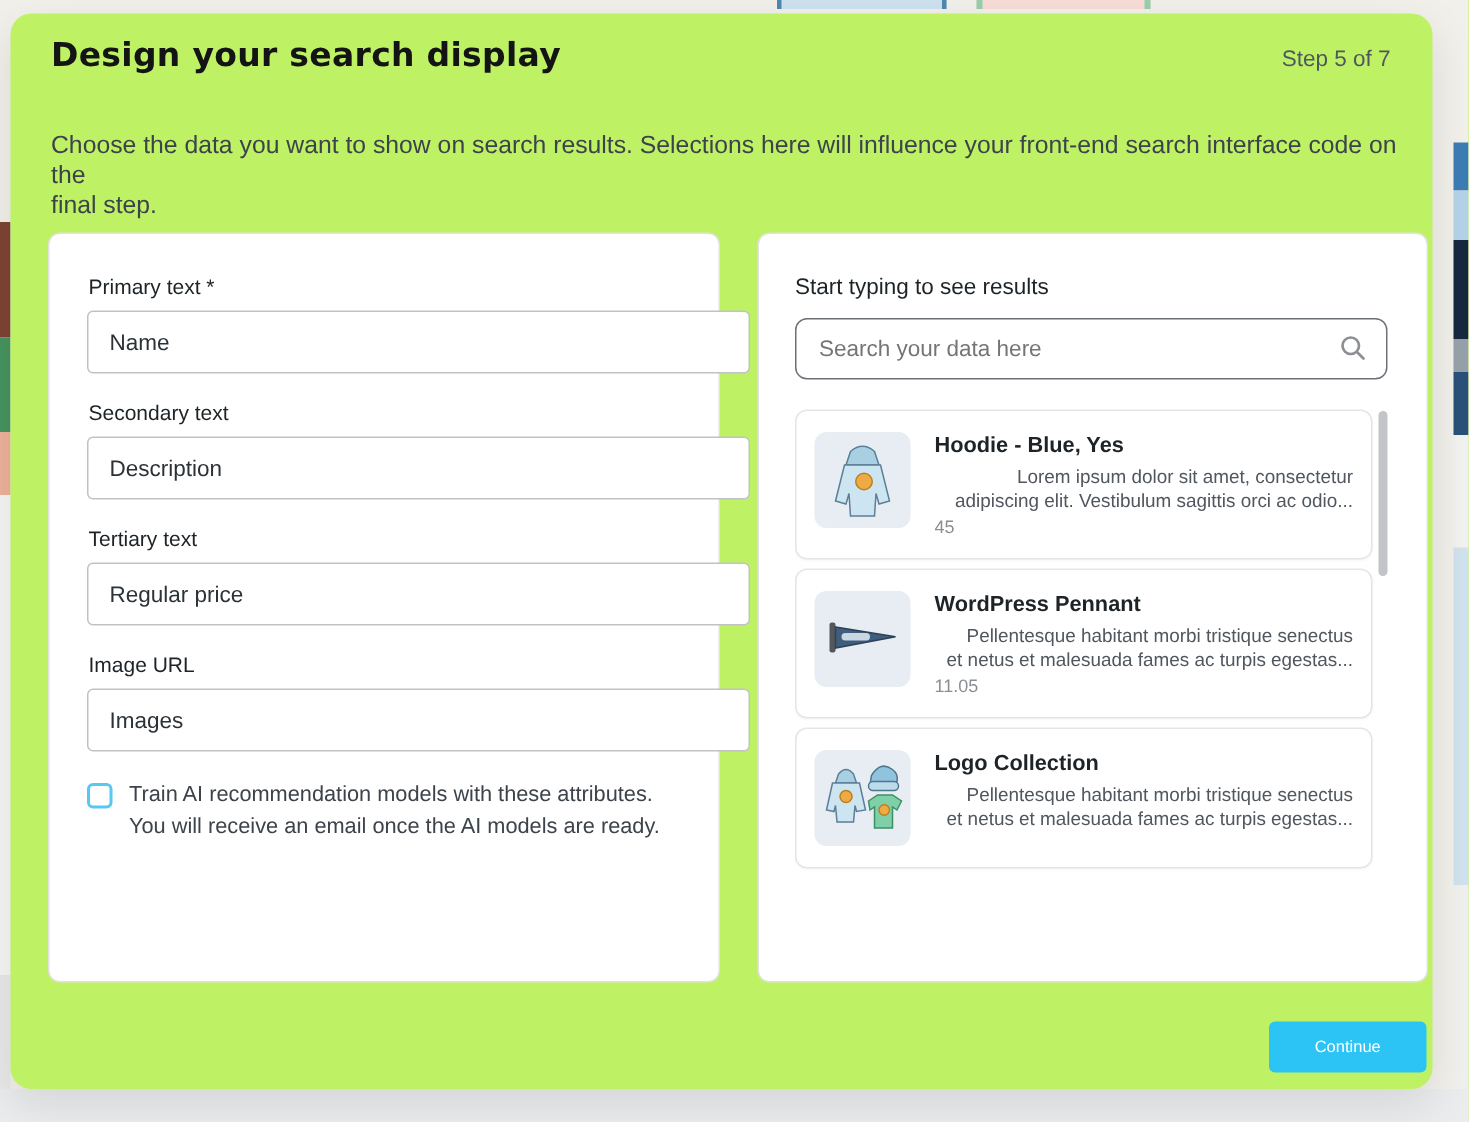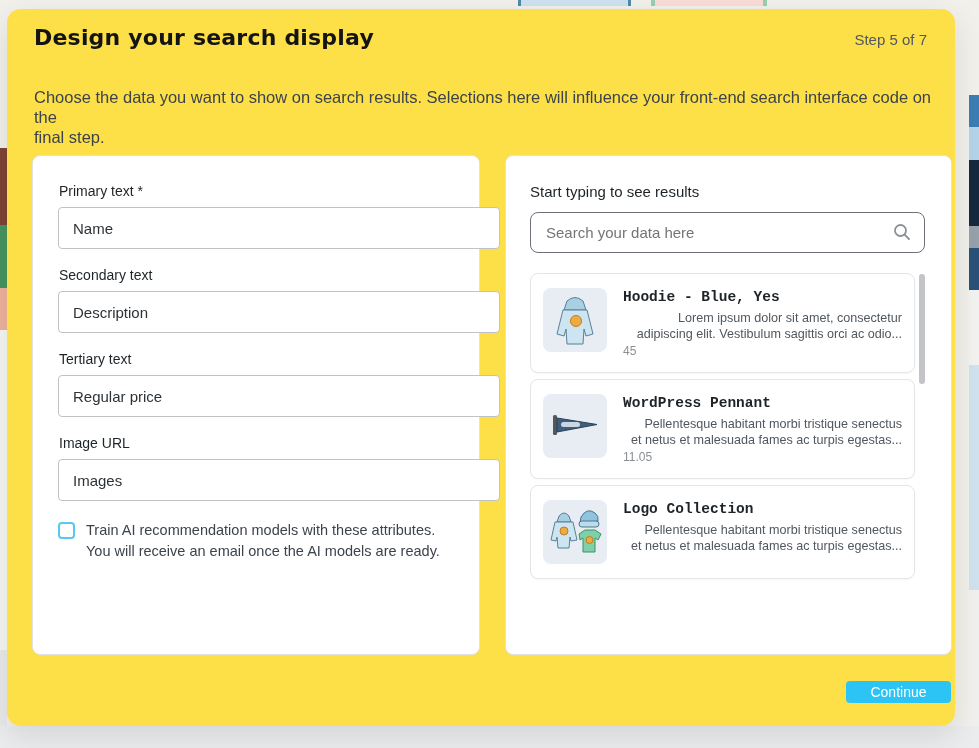--- a/index.html
+++ b/index.html
@@ -6,21 +6,21 @@
   html, body { width: 979px; height: 748px; }
   body { font-family: "Liberation Sans", sans-serif; background: #f1f0ea; overflow: hidden; }
   #stage { position: relative; width: 979px; height: 748px; }
 
   
   .bgfrag { position: absolute; }
 
   
   .modal {
     position: absolute; left: 7px; top: 9px; width: 948px; height: 717px;
-    background: #fde047; border-radius: 14px;
+    background: #bef264; border-radius: 14px;
     box-shadow: 0 10px 30px rgba(0,0,0,0.10);
   }
   .modal-title {
     position: absolute; left: 27px; top: 16px;
     font-family: "DejaVu Sans", sans-serif; font-weight: 700;
     font-size: 22px; color: #141414; letter-spacing: 0.2px;
   }
   .modal-step { position: absolute; right: 28px; top: 22px; font-size: 15px; color: #50575e; }
   .modal-intro { position: absolute; left: 27px; top: 78px; font-size: 16.5px; line-height: 20px; color: #3c434a; }
 
@@ -66,37 +66,37 @@
     display: flex; padding: 14px 12px; margin: 0 0 6px 0; cursor: pointer;
   }
   .result-card.first { margin-top: 10px; }
   .result-card.gap9 { margin-bottom: 9px; }
   .thumb {
     flex: 0 0 64px; width: 64px; height: 64px; border-radius: 8px;
     background: #e7edf3; overflow: hidden;
   }
   .result-body { margin-left: 16px; width: 281px; }
   .result-title {
-    font-family: Liberation Mono, monospace; font-weight: 700;
+    font-family: Liberation Sans, sans-serif; font-weight: 700;
     font-size: 14.5px; color: #1d2327; margin-top: 1px;
   }
   .result-desc { margin-top: 5px; font-size: 12.6px; line-height: 16px; color: #50575e; text-align: right; }
   .result-desc div { white-space: nowrap; overflow: hidden; }
   .result-price { margin-top: 2px; font-size: 12px; color: #8b8f94; }
 
   .scroll-thumb {
     position: absolute; left: 413px; top: 118px; width: 6px; height: 110px;
     background: #c3c4c7; border-radius: 3px; cursor: grab;
   }
 
   
   .continue-btn {
-    position: absolute; left: 839px; top: 672px; width: 105px; height: 22px;
+    position: absolute; left: 839px; top: 672px; width: 105px; height: 34px;
     background: #2bc4f5; color: #ffffff; border: none; border-radius: 4px;
-    font-family: "Liberation Sans", sans-serif; font-size: 14px; cursor: pointer;
+    font-family: "Liberation Sans", sans-serif; font-size: 11px; cursor: pointer;
   }
 </style>
 </head>
 <body>
 
 <div id="stage">
 
   <div class="bgfrag" style="left:0;top:148px;width:7px;height:77px;background:#7e4434;"></div>
   <div class="bgfrag" style="left:0;top:225px;width:7px;height:63px;background:#46945f;"></div>
   <div class="bgfrag" style="left:0;top:288px;width:7px;height:42px;background:#eeb29b;"></div>

